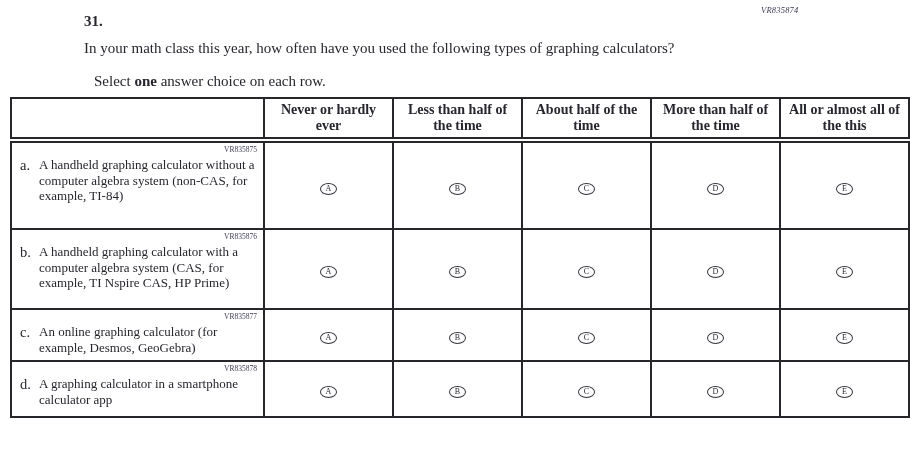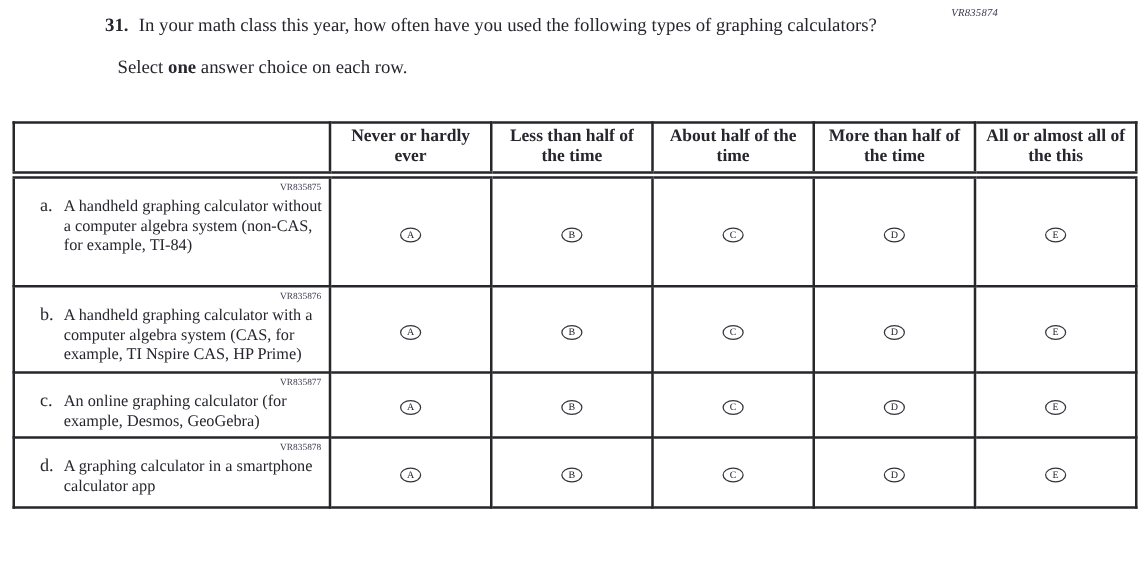--- a/index.html
+++ b/index.html
@@ -19,21 +19,21 @@
     font-size: 8.5px;
     color: #3b3b52;
     letter-spacing: 0.2px;
     font-style: italic;
   }
   .question {
     position: absolute;
     left: 84px; top: 12px;
     width: 640px;
   }
-  .q-row { display: flex; }
+  .q-row { display: flex; flex-direction: column; }
   .q-num {
     font-weight: bold;
     font-size: 15px;
     width: 27px;
     flex: 0 0 27px;
     line-height: 1.3;
   }
   .q-text {
     font-size: 15px;
     line-height: 1.3;
@@ -64,21 +64,21 @@
     font-size: 14px;
     font-weight: bold;
     line-height: 1.15;
     text-align: center;
     vertical-align: middle;
     padding: 3px 4px;
     height: 40px;
   }
   td.label-cell {
     vertical-align: top;
-    padding: 2px 4px 4px 20px;
+    padding: 2px 4px 4px 8px;
     position: relative;
   }
   .row-code {
     text-align: right;
     font-size: 7.5px;
     color: #3b3b52;
     line-height: 10px;
     height: 10px;
     padding-right: 2px;
   }
@@ -106,21 +106,21 @@
     width: 17px; height: 12px;
     border: 1px solid #33333c;
     border-radius: 50%;
     font-size: 8px;
     line-height: 1;
     color: #26262e;
     cursor: pointer;
     background: #fff;
   }
   tr.row-a { height: 89px; }
-  tr.row-b { height: 69px; }
+  tr.row-b { height: 80px; }
   tr.row-c { height: 52px; }
   tr.row-d { height: 56px; }
 </style>
 </head>
 <body>
 
 <div class="form-code-top">VR835874</div>
 
 <div class="question">
   <div class="q-row">

